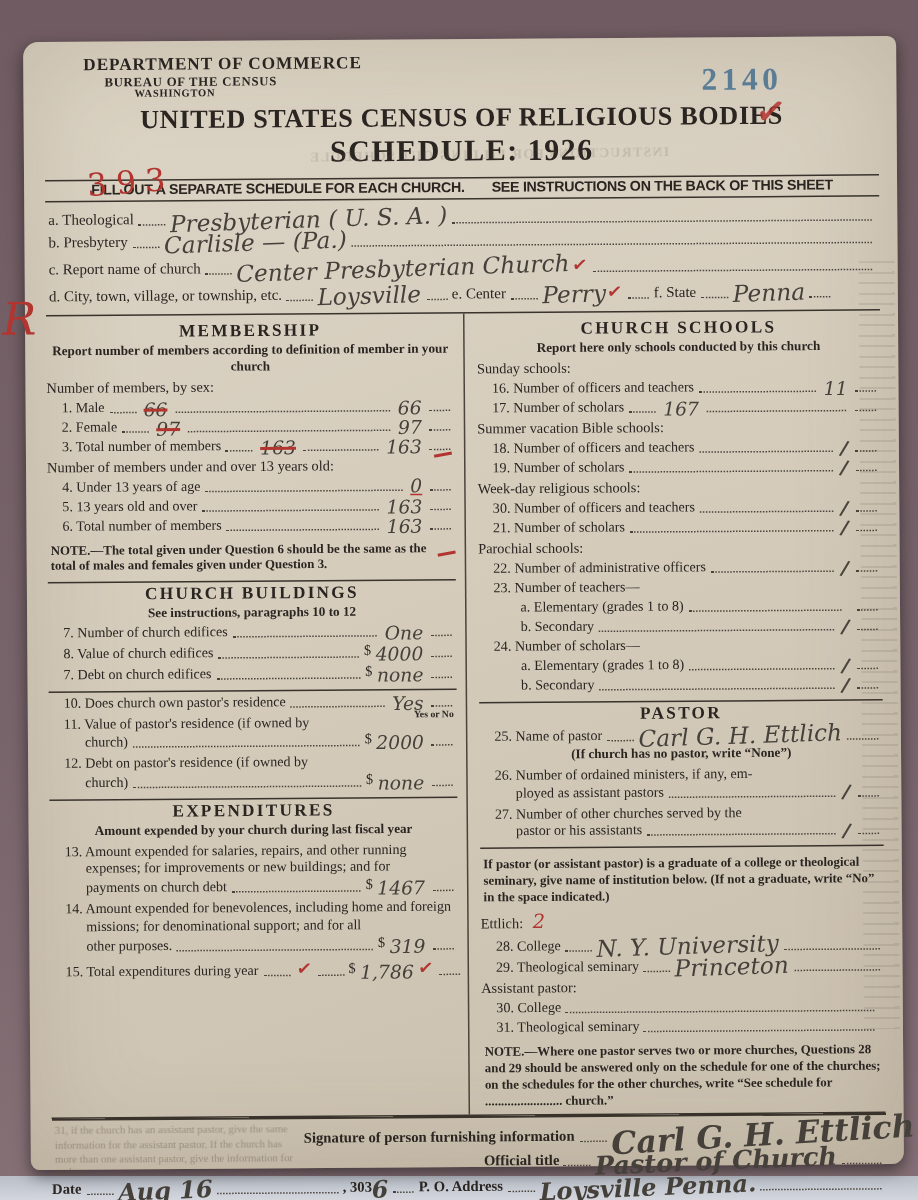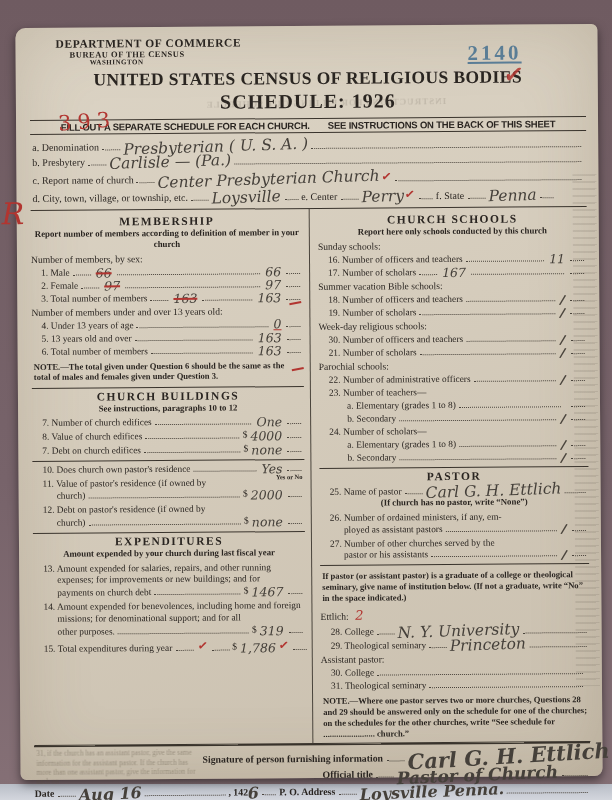--- a/index.html
+++ b/index.html
@@ -10,21 +10,21 @@
   .paper{position:absolute;left:18px;top:26px;width:582px;height:752px;
        background:linear-gradient(160deg,#dcd4c5 0%,#d5ccbc 45%,#c9bfae 100%);
        border-radius:10px 6px 8px 6px;transform:rotate(-0.4deg);
        box-shadow:0 4px 10px rgba(0,0,0,.5), inset 0 0 70px rgba(110,92,62,.22);
        color:#2a2521;padding:10px 12px 0 14px;box-sizing:border-box;}
   .hd-left{margin-left:26px;line-height:1.1;}
   .hd-dept{font-weight:bold;font-size:11.5px;letter-spacing:.6px;}
   .hd-bur{font-weight:bold;font-size:8.5px;letter-spacing:.5px;margin-left:14px;}
   .hd-wash{font-weight:bold;font-size:7px;letter-spacing:.5px;margin-left:34px;}
   .stamp{position:absolute;top:16px;right:76px;color:#4a7391;font-weight:bold;
-       font-size:21px;letter-spacing:3px;opacity:.88;text-decoration:underline;}
+       font-size:21px;letter-spacing:3px;opacity:.88;}
   .stamp-check{position:absolute;top:36px;right:74px;color:#b23530;font-size:24px;
        transform:rotate(8deg);font-weight:bold;opacity:.85;}
   .tally{position:absolute;left:42px;top:82px;color:#b23530;font-size:21px;
        letter-spacing:6px;transform:rotate(-4deg);font-family:"DejaVu Serif",serif;}
   .marginR{position:absolute;left:-15px;top:168px;color:#b23530;font-size:30px;
        font-style:italic;font-family:"DejaVu Serif",serif;}
   .bleed-top{position:absolute;top:72px;left:160px;width:300px;text-align:center;
        transform:scaleX(-1) rotate(.5deg);opacity:.2;filter:blur(.4px);
        font-weight:bold;font-size:9px;color:#6a6156;letter-spacing:1px;}
   .bleed-right{position:absolute;right:2px;top:150px;bottom:90px;width:24px;opacity:.14;
@@ -103,21 +103,21 @@
   <div class="title">UNITED STATES CENSUS OF RELIGIOUS BODIES</div>
   <div class="schedule">SCHEDULE: 1926</div>
 
   <div class="banner">
     <span>FILL OUT A SEPARATE SCHEDULE FOR EACH CHURCH.</span>
     <span>SEE INSTRUCTIONS ON THE BACK OF THIS SHEET</span>
   </div>
 
   <div class="fields">
     <div class="frow">
-      <span class="lbl">a. Denomination</span>
+      <span class="lbl">a. Theological</span>
       <span class="dots short"></span>
       <span class="hw big">Presbyterian ( U. S. A. )</span>
       <span class="dots"></span>
     </div>
     <div class="frow">
       <span class="lbl">b. Presbytery</span>
       <span class="dots short"></span>
       <span class="hw big">Carlisle — (Pa.)</span>
       <span class="dots"></span>
     </div>
@@ -437,21 +437,21 @@
       <span class="lbl">Official title</span>
       <span class="dots short"></span>
       <span class="hw title-hw">Pastor of Church</span>
       <span class="dots"></span>
     </div>
     <div class="daterow">
       <span class="lbl">Date</span>
       <span class="dots short"></span>
       <span class="hw po-hw">Aug 16</span>
       <span class="dots"></span>
-      <span class="lbl">, 142</span>
+      <span class="lbl">, 303</span>
       <span class="hw po-hw">6</span>
       <span class="dots tail"></span>
       <span class="lbl">P. O. Address</span>
       <span class="dots short"></span>
       <span class="hw po-hw">Loysville   Penna.</span>
       <span class="dots"></span>
     </div>
     <div class="formnos">
       
       

